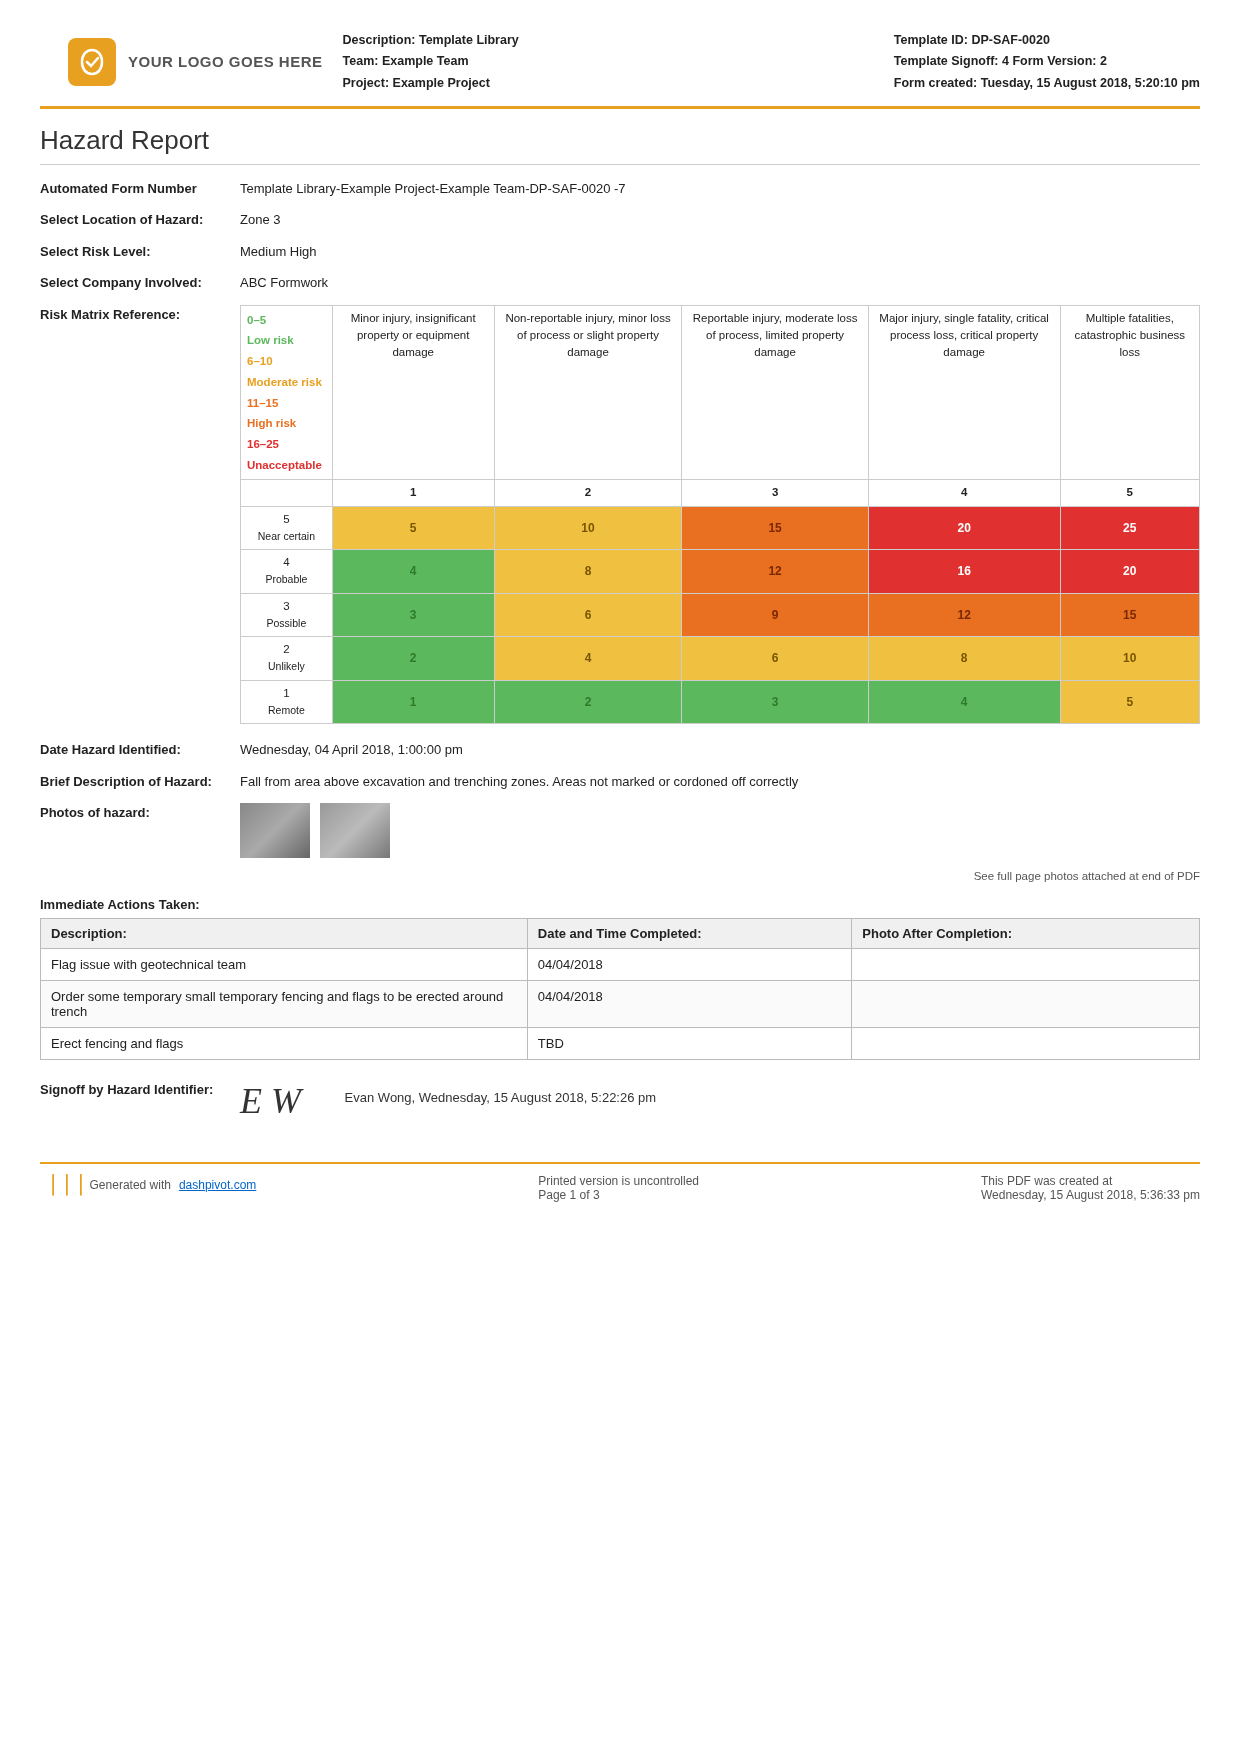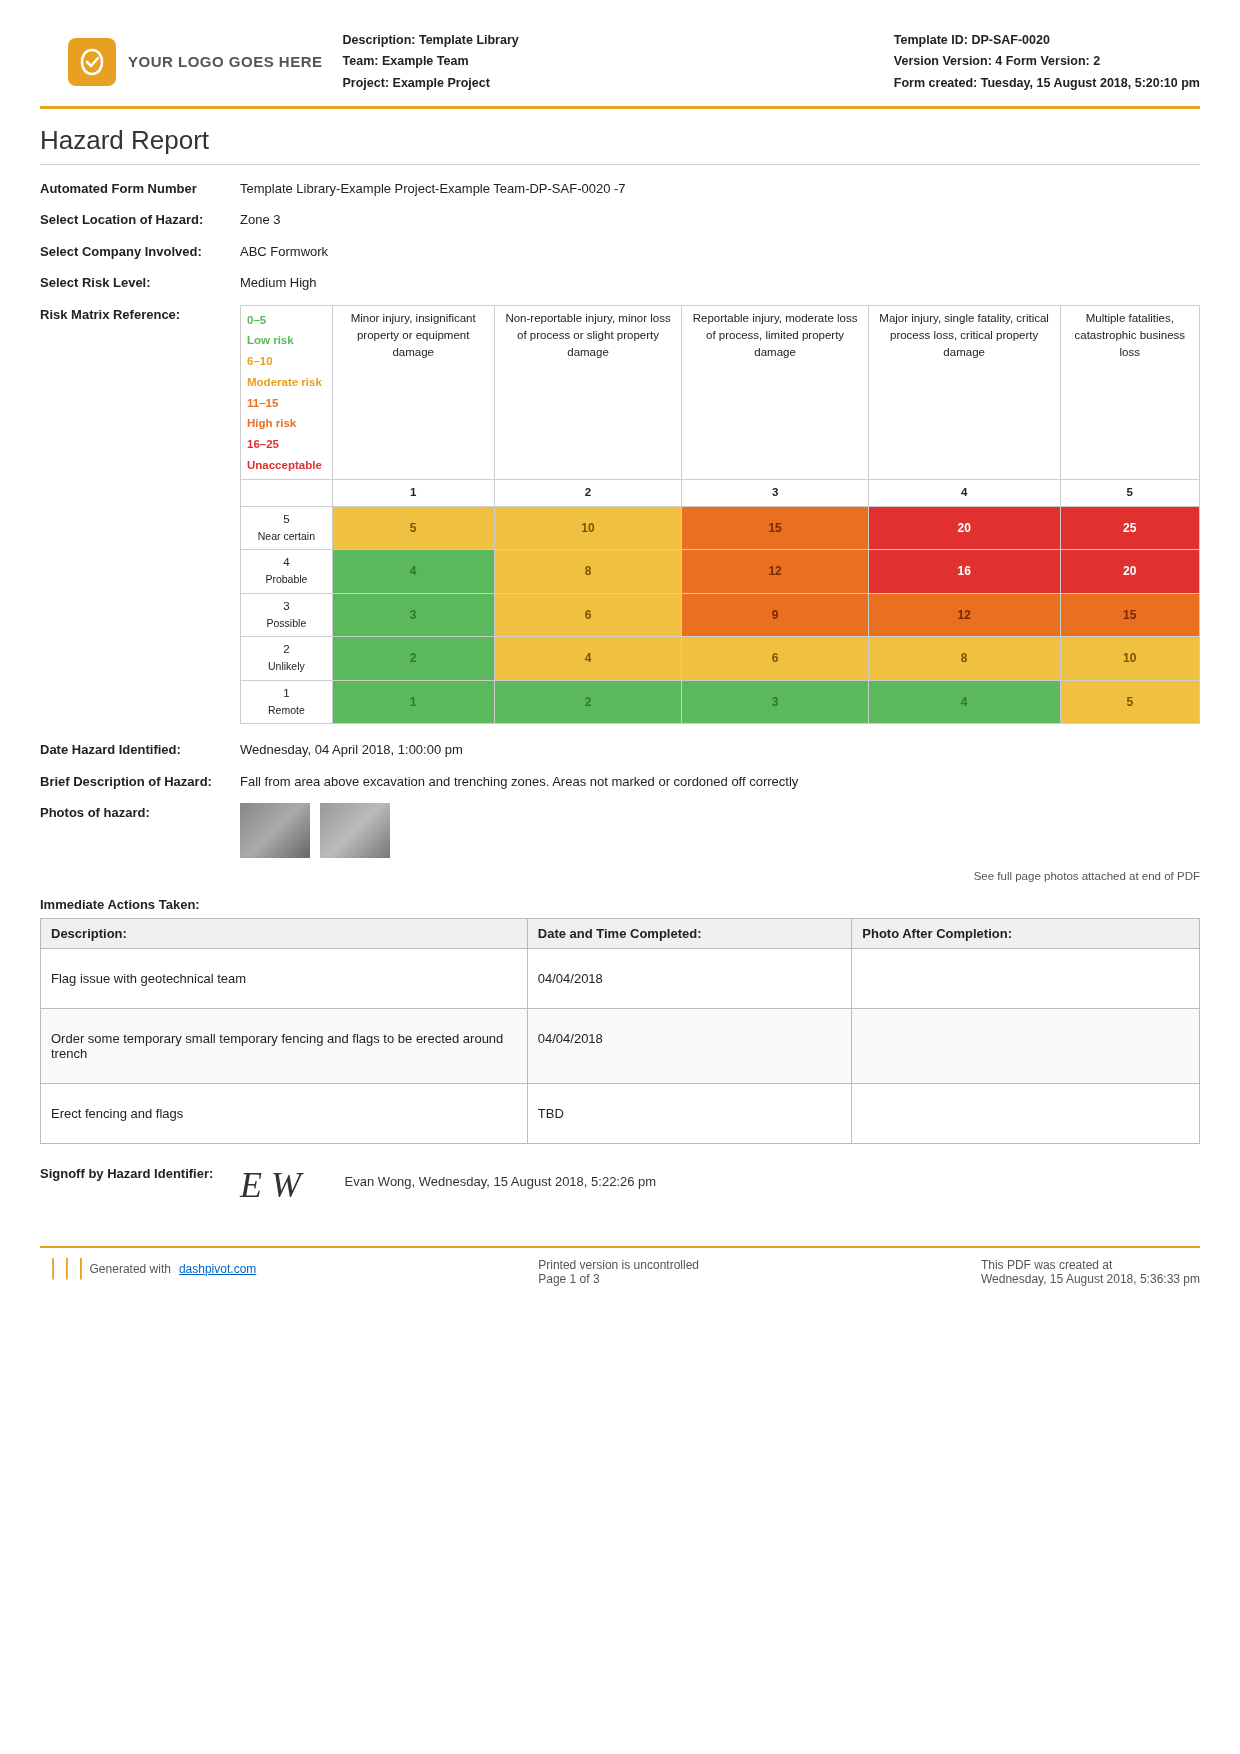--- a/index.html
+++ b/index.html
@@ -43,21 +43,21 @@
     .risk-legend .unacceptable { color: #e03030; font-weight: bold; }
 
     
     .photo-thumb { width: 70px; height: 55px; background: #888; display: inline-block; margin-right: 6px; }
     .photo-caption { font-size: 11.5px; color: #555; margin-top: 4px; text-align: right; }
 
     
     .actions-title { font-weight: bold; font-size: 13px; margin-bottom: 6px; }
     .actions-table { width: 100%; border-collapse: collapse; font-size: 13px; }
     .actions-table th { background: #f0f0f0; border: 1px solid #bbb; padding: 7px 10px; text-align: left; font-weight: bold; }
-    .actions-table td { border: 1px solid #bbb; padding: 22px 10px; vertical-align: top; }
+    .actions-table td { border: 1px solid #bbb; padding: 8px 10px; vertical-align: top; }
     .actions-table tr:nth-child(even) td { background: #fafafa; }
 
     
     .signoff-area { display: flex; margin-top: 20px; }
     .signoff-label { min-width: 200px; font-weight: bold; font-size: 13px; line-height: 1.5; }
     .signoff-content { flex: 1; }
     .signoff-sig { font-size: 36px; font-style: italic; color: #333; margin-right: 40px; display: inline-block; font-family: 'Georgia', serif; }
     .signoff-text { font-size: 13px; color: #333; display: inline-block; vertical-align: top; margin-top: 10px; }
 
     
@@ -81,21 +81,21 @@
       </div>
       <span class="logo-text">YOUR LOGO GOES HERE</span>
     </div>
     <div class="header-middle">
       <div><span>Description:</span> <span>Template Library</span></div>
       <div><span>Team:</span> <span>Example Team</span></div>
       <div><span>Project:</span> <span>Example Project</span></div>
     </div>
     <div class="header-right">
       <div><span>Template ID:</span> <span>DP-SAF-0020</span></div>
-      <div><strong>Version Version:</strong> <span>4</span> <strong>Form Version:</strong> <span>2</span></div>
+      <div><strong>Template Signoff:</strong> <span>4</span> <strong>Form Version:</strong> <span>2</span></div>
       <div><span>Form created:</span> <span>Tuesday, 15 August 2018, 5:20:10 pm</span></div>
     </div>
   </div>
 
   <div class="report-title">Hazard Report</div>
 
   <div class="field-row">
     <div class="field-label">
       <span>Automated Form Number</span>
     </div>
@@ -104,30 +104,30 @@
 
   <div class="field-row">
     <div class="field-label">
       <span>Select Location of Hazard:</span>
     </div>
     <div class="field-value">Zone 3</div>
   </div>
 
   <div class="field-row">
     <div class="field-label">
+      <span>Select Risk Level:</span>
+    </div>
+    <div class="field-value">Medium   High</div>
+  </div>
+
+  <div class="field-row">
+    <div class="field-label">
       <span>Select Company Involved:</span>
     </div>
     <div class="field-value">ABC Formwork</div>
-  </div>
-
-  <div class="field-row">
-    <div class="field-label">
-      <span>Select Risk Level:</span>
-    </div>
-    <div class="field-value">Medium   High</div>
   </div>
 
   <div class="field-row risk-matrix-container">
     <div class="field-label">Risk Matrix Reference:</div>
     <div class="field-value">
       <table class="matrix-table">
         <thead>
           <tr>
             <td class="header-cell" style="min-width:90px;">
               <div class="risk-legend">

